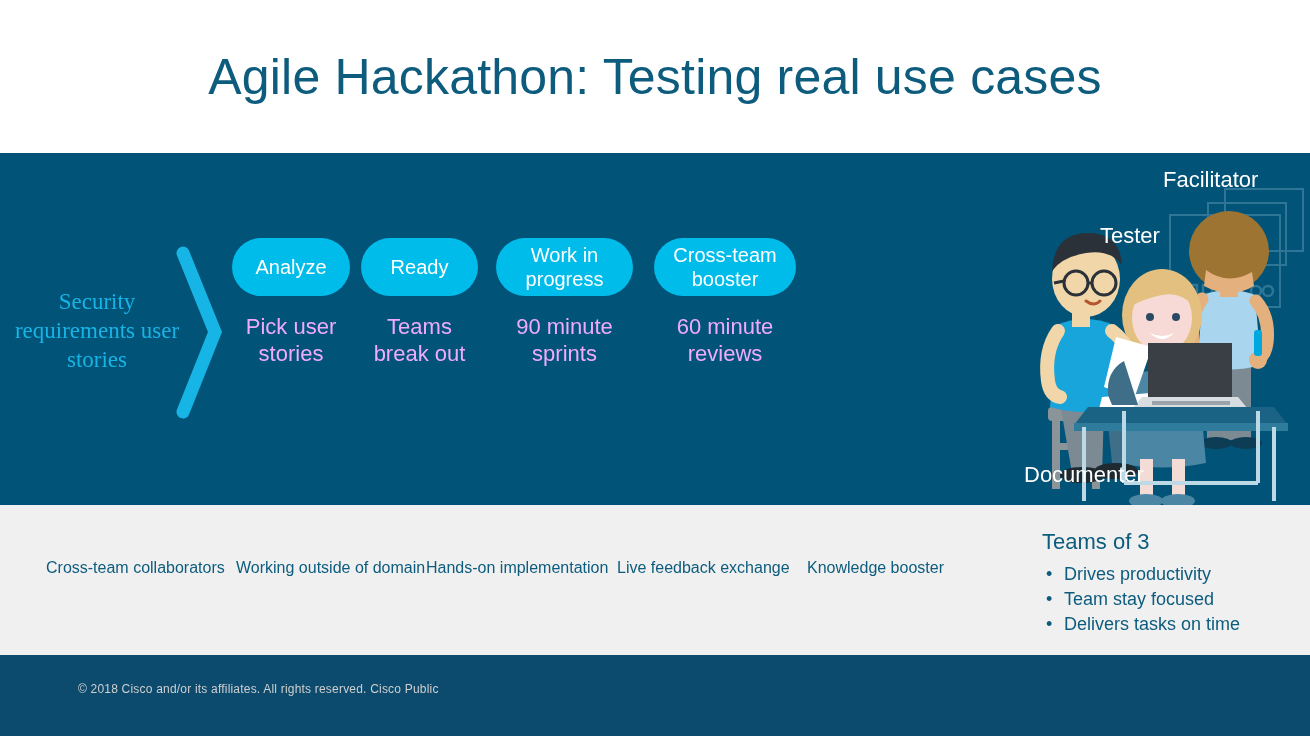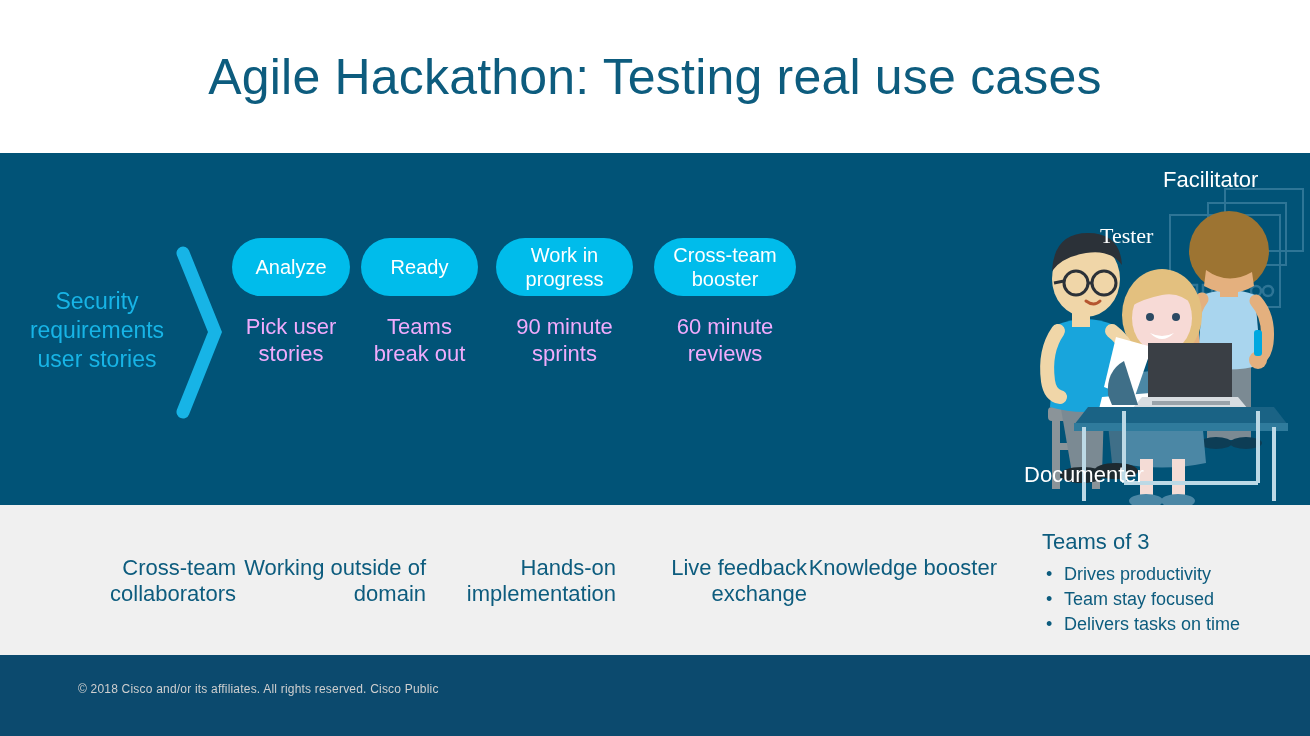--- a/index.html
+++ b/index.html
@@ -38,21 +38,21 @@
     position:absolute;left:0;top:655px;width:1310px;height:95px;background:#0c4a6e;
   }
   .copyright{
     position:absolute;left:78px;top:27px;
     font-size:12px;color:#cfcfcf;white-space:nowrap;letter-spacing:.2px;
   }
 
   
   .left-label{
     position:absolute;left:14px;top:134px;width:166px;
-    text-align:center;color:#17b4e6;font-size:23px;line-height:29px;
+    text-align:center;color:#17b4e6;font-size:23px;line-height:29px;font-family:Liberation Serif, serif;
   }
   .big-chevron{
     position:absolute;left:175px;top:92px;width:50px;height:175px;
   }
 
   
   .pill-row{position:absolute;left:0;top:0;width:1310px;height:293px;}
   .stage{position:absolute;top:85px;}
   .pill{
     background:#00bceb;border-radius:40px;
@@ -64,27 +64,27 @@
     margin-top:17px;text-align:center;color:#f0abfc;
     font-size:22px;line-height:27px;
   }
 
   
   .illus{position:absolute;left:1020px;top:22px;width:290px;height:330px;}
   .role-label{
     position:absolute;color:#ffffff;font-size:22px;line-height:26px;white-space:nowrap;
   }
   .role-facilitator{left:1163px;top:167px;}
-  .role-tester{left:1100px;top:223px;font-family:Liberation Serif, serif;}
+  .role-tester{left:1100px;top:223px;}
   .role-documenter{left:1024px;top:462px;}
 
   
   .benefit{
-    position:absolute;top:555px;text-align:right;
-    color:#0d5c7e;font-size:22px;line-height:26px;
+    position:absolute;top:555px;text-align:left;
+    color:#0d5c7e;font-size:16px;line-height:26px;
   }
 
   
   .teams-box{position:absolute;left:1042px;top:529px;width:260px;}
   .teams-title{color:#0d5c7e;font-size:22px;line-height:26px;margin-bottom:7px;}
   .teams-list{list-style:none;margin:0;padding:0;}
   .teams-list li{
     color:#0d5c7e;font-size:18px;line-height:25px;
     position:relative;padding-left:22px;
   }

